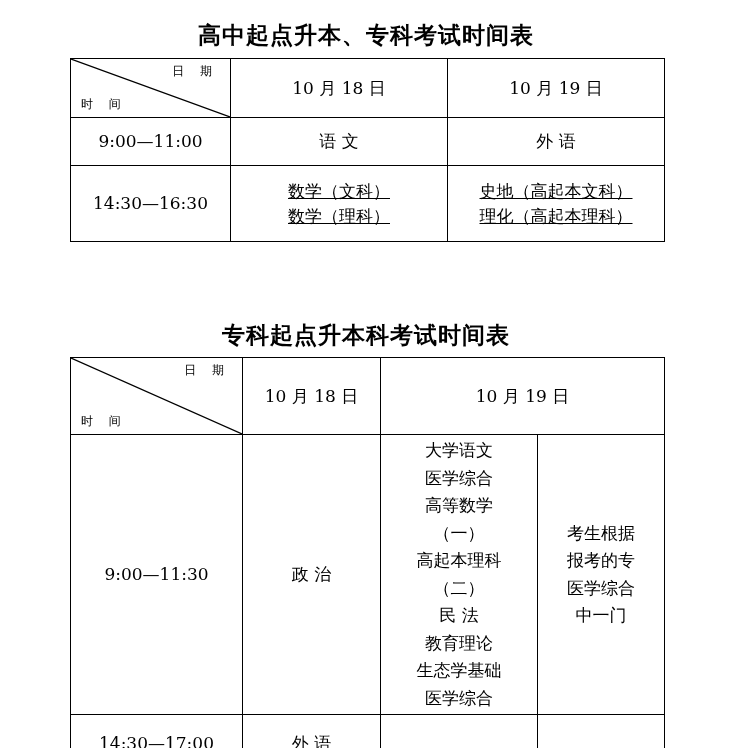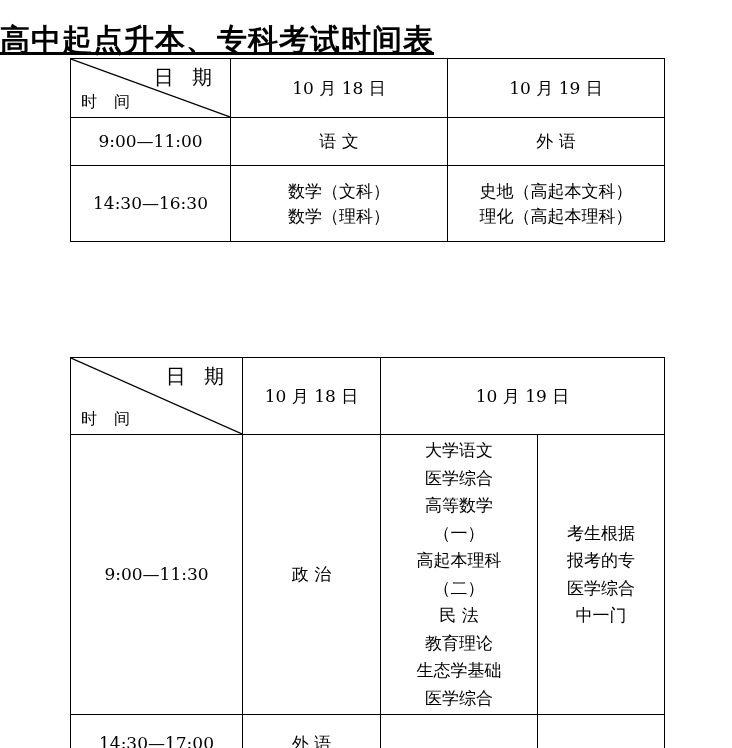--- a/index.html
+++ b/index.html
@@ -15,26 +15,25 @@
     overflow: hidden;
   }
   .page {
     position: relative;
     width: 732px;
     height: 748px;
   }
 
   
   .title {
-    text-align: left;
-    font-size: 30px;
+    text-align: center;
+    font-size: 23px;
     font-weight: bold;
     letter-spacing: 1px;
     font-family: "DejaVu Serif", "Liberation Serif", serif;
-    text-decoration: underline;
   }
   #title-1 { position: absolute; left: 0; top: 20px; width: 732px; }
   #title-2 { position: absolute; left: 0; top: 320px; width: 732px; }
 
   
   table.sched {
     position: absolute;
     border-collapse: collapse;
     table-layout: fixed;
     font-size: 17px;
@@ -61,31 +60,31 @@
     position: absolute;
     left: 0;
     top: 0;
     width: 100%;
     height: 100%;
   }
   .diag .lbl-date {
     position: absolute;
     right: 12px;
     top: 4px;
-    font-size: 20px;
+    font-size: 12px;
     letter-spacing: 6px;
   }
   .diag .lbl-time {
     position: absolute;
     left: 10px;
     bottom: 4px;
-    font-size: 16px;
+    font-size: 12px;
     letter-spacing: 6px;
   }
-  .stack-line { display: block; }
+  .stack-line { display: block; text-decoration: underline; }
   .multi td { line-height: 1.9; }
 
   .subject-list span { display: block; line-height: 1.62; }
   .note-cell span { display: block; line-height: 1.62; }
 </style>
 </head>
 <body>
 
 <div class="page">
 
@@ -121,20 +120,21 @@
           <span class="stack-line">数学（理科）</span>
         </td>
         <td>
           <span class="stack-line">史地（高起本文科）</span>
           <span class="stack-line">理化（高起本理科）</span>
         </td>
       </tr>
     </tbody>
   </table>
 
+  <div class="title" id="title-2">专科起点升本科考试时间表</div>
 
   <table class="sched" id="table-2">
     <colgroup>
       <col style="width:172px">
       <col style="width:138px">
       <col style="width:157px">
       <col style="width:127px">
     </colgroup>
     <tbody>
       <tr>

